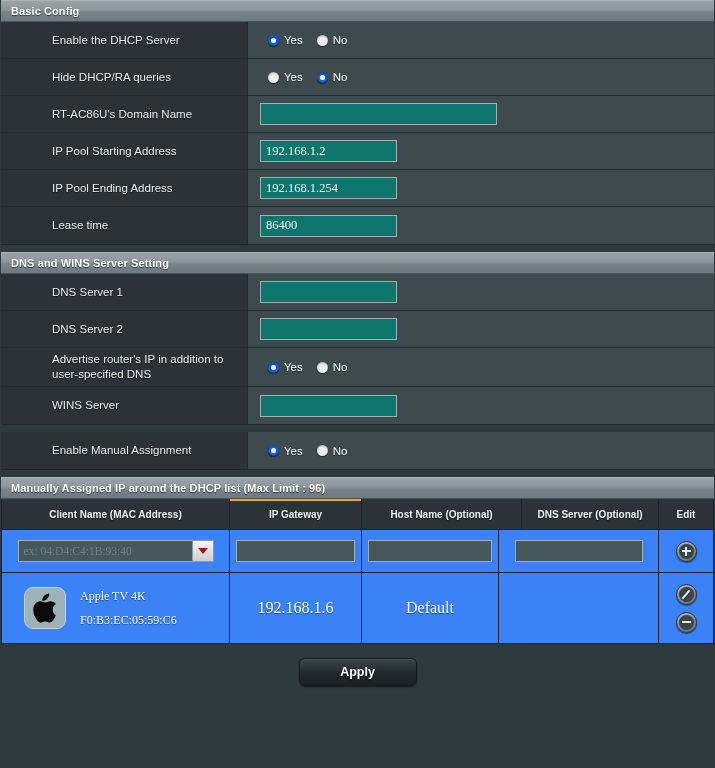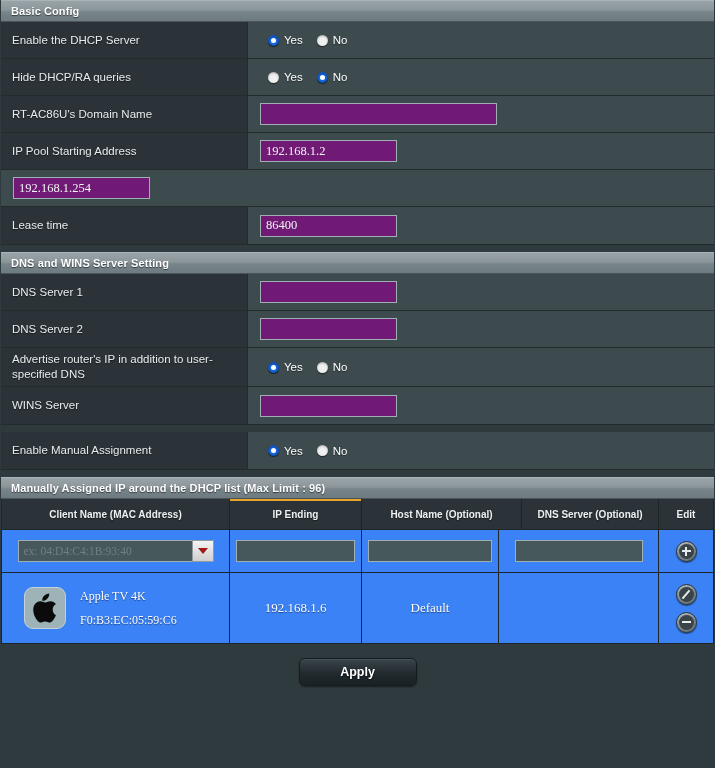--- a/index.html
+++ b/index.html
@@ -56,32 +56,33 @@
     display: flex;
     align-items: center;
     padding: 4px 0 4px 11px;
     border-right: 1px solid #232b2f;
   }
   .row-label span {
     font-size: 11.5px;
     color: #e8ecee;
     line-height: 15px;
     text-shadow: 0 1px 1px rgba(0,0,0,0.5);
+    margin-left: 40px;
   }
   .row-value {
     flex: 1;
     display: flex;
     align-items: center;
     padding-left: 12px;
   }
 
   
   .tin {
     height: 22px;
-    background: #701a75;
+    background: #0f766e;
     border: 1px solid #9fb0b3;
     color: #f2f5f6;
     font-family: "Liberation Serif", serif;
     font-size: 12.5px;
     padding: 0 5px;
     outline: none;
   }
   .tin::placeholder { color: #7e8f93; }
   .w-std { width: 137px; }
   .w-wide { width: 237px; }
@@ -205,21 +206,21 @@
   }
   .dev-txt { display: flex; flex-direction: column; gap: 9px; }
   .dev-name, .dev-mac {
     font-family: "Liberation Serif", serif;
     font-size: 12px;
     color: #ffffff;
     text-shadow: 0 1px 1px rgba(0,0,0,0.45);
   }
   .serifval {
     font-family: "Liberation Serif", serif;
-    font-size: 13px;
+    font-size: 16px;
     color: #ffffff;
     text-shadow: 0 1px 1px rgba(0,0,0,0.45);
   }
 
   
   .cbtn {
     width: 21px; height: 21px; border-radius: 50%;
     background: radial-gradient(circle at 35% 30%, #a9b4b8, #6e7a7f 70%, #525c60);
     border: 1px solid #2a3235;
     box-shadow: 0 1px 1px rgba(0,0,0,0.5), inset 0 1px 1px rgba(255,255,255,0.35);
@@ -324,20 +325,23 @@
     <div class="row">
       <div class="row-label">
         <span>IP Pool Starting Address</span>
       </div>
       <div class="row-value">
         <input class="tin w-std" type="text" value="192.168.1.2" style="">
       </div>
     </div>
 
     <div class="row">
+      <div class="row-label">
+        <span>IP Pool Ending Address</span>
+      </div>
       <div class="row-value">
         <input class="tin w-std" type="text" value="192.168.1.254" style="">
       </div>
     </div>
 
     <div class="row">
       <div class="row-label">
         <span>Lease time</span>
       </div>
       <div class="row-value">
@@ -429,21 +433,21 @@
   <div class="gap"></div>
 
   <div class="section-head">
     <span>Manually Assigned IP around the DHCP list (Max Limit : 96)</span>
   </div>
 
   <div class="tbl">
 
     <div class="thead">
       <div class="th c1">Client Name (MAC Address)</div>
-      <div class="th c2 accent" style="--accent: #e7a52a;">IP Ending</div>
+      <div class="th c2 accent" style="--accent: #e7a52a;">IP Gateway</div>
       <div class="th c4">Host Name (Optional)</div>
       <div class="th c3">DNS Server (Optional)</div>
       <div class="th c5">Edit</div>
     </div>
 
     <div class="trow input-row">
       <div class="td c1">
         <div class="combo">
           <input type="text" placeholder="ex: 04:D4:C4:1B:93:40" style="">
           <div class="arrow">

